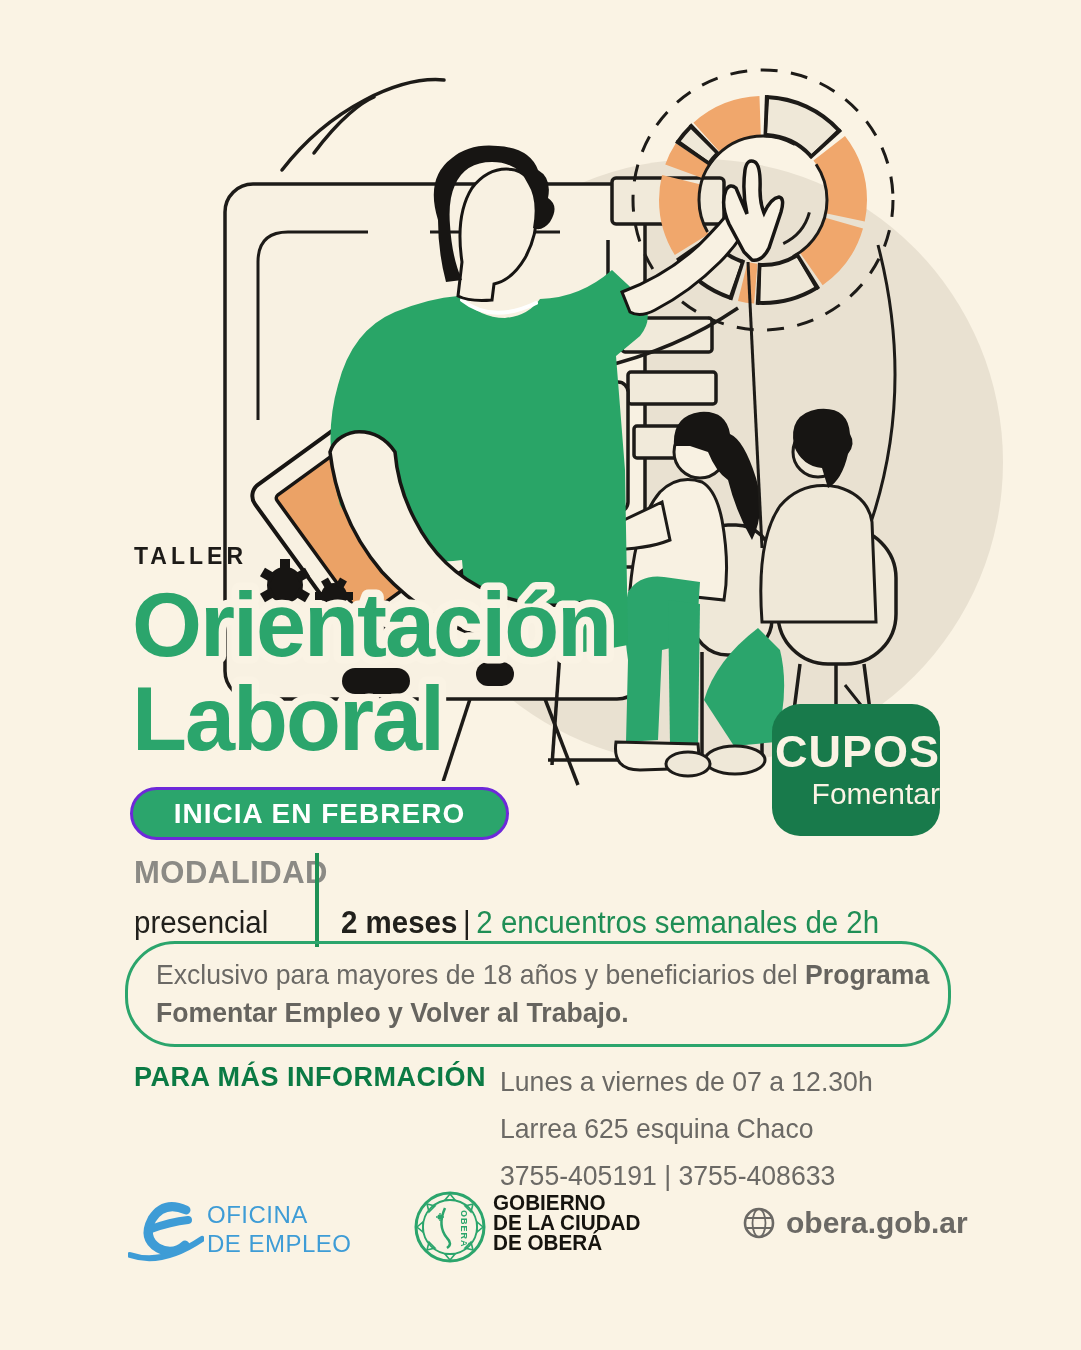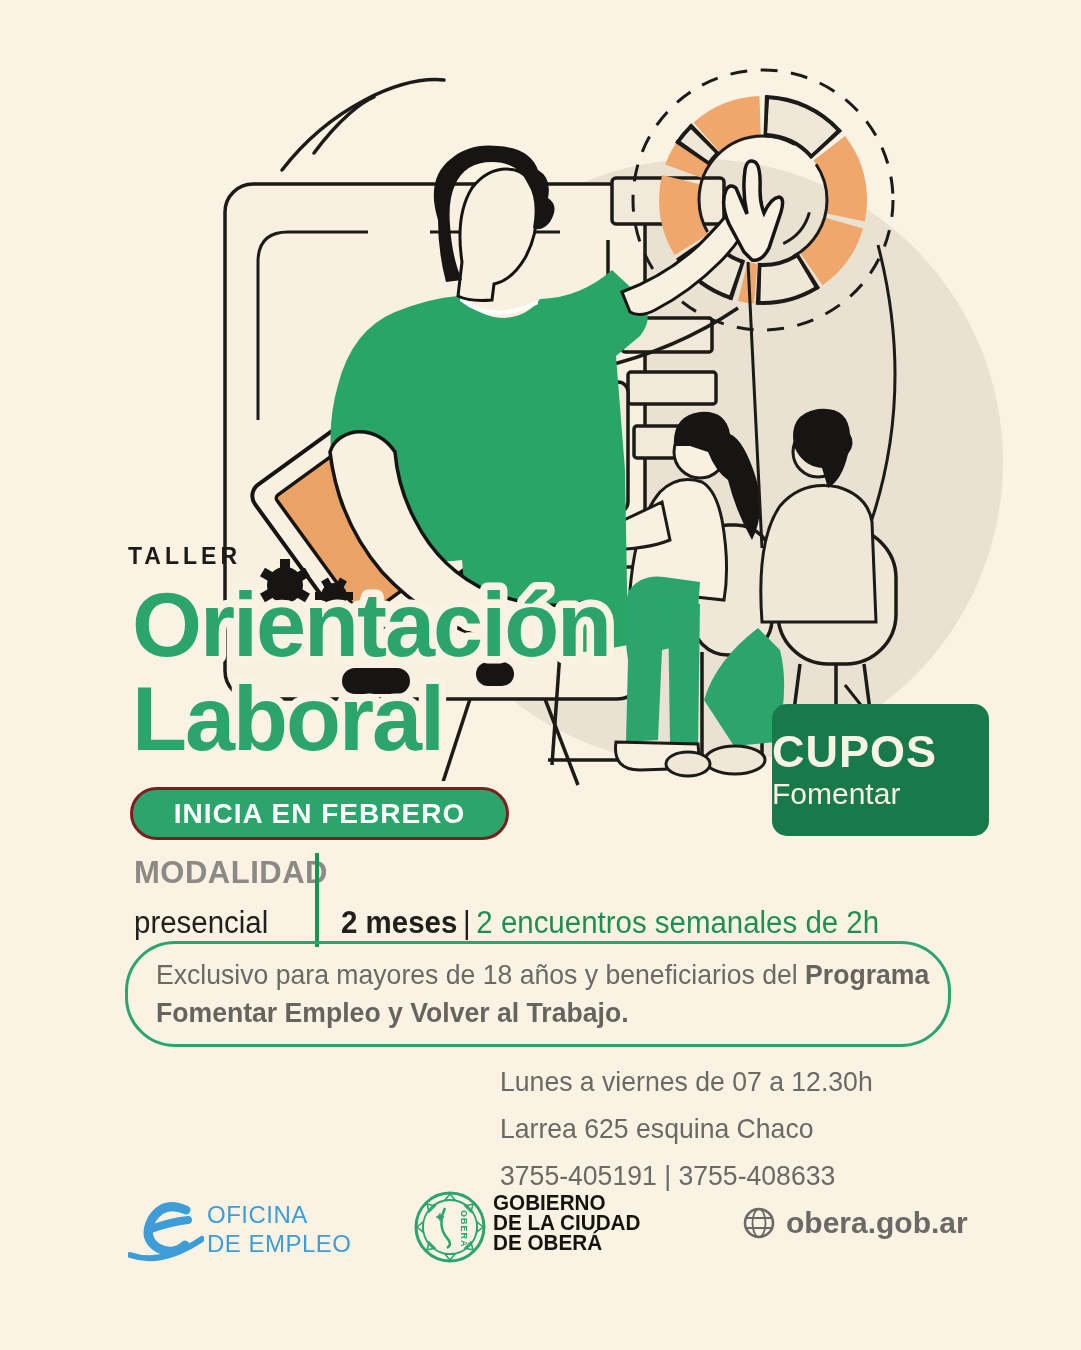--- a/index.html
+++ b/index.html
@@ -1,27 +1,27 @@
 <!DOCTYPE html>
 <html><head>
 <meta charset="utf-8">
 <style>
   html,body{margin:0;padding:0;}
   body{width:1081px;height:1350px;font-family:"Liberation Sans",sans-serif;}
   .poster{position:relative;width:1081px;height:1350px;background:#FAF3E4;overflow:hidden;}
   .abs{position:absolute;}
   
-  .kicker{left:128px;top:543px;font-size:23px;font-weight:700;letter-spacing:4px;color:#1D1B18;}
-  
-  .pill{left:130px;top:787px;width:373px;height:47px;background:#2BA56C;border:3px solid #7f1d1d;
+  .kicker{left:134px;top:543px;font-size:23px;font-weight:700;letter-spacing:4px;color:#1D1B18;}
+  
+  .pill{left:130px;top:787px;width:373px;height:47px;background:#2BA56C;border:3px solid #6d28d9;
         border-radius:27px;box-shadow:0 0 0 6px #FAF3E4;display:flex;align-items:center;justify-content:center;}
   .pill span{color:#FFFFFF;font-weight:700;font-size:28px;letter-spacing:1px;}
   
-  .cupos{left:772px;top:704px;width:217px;height:132px;background:#187A4B;border-radius:15px;
-         display:flex;flex-direction:column;align-items:flex-start;justify-content:center;color:#FAF3E4;}
+  .cupos{left:772px;top:704px;width:168px;height:132px;background:#187A4B;border-radius:28px;
+         display:flex;flex-direction:column;align-items:flex-end;justify-content:center;color:#FAF3E4;}
   .cupos .big{font-size:45px;font-weight:700;letter-spacing:1px;line-height:48px;}
   .cupos .small{font-size:30px;font-weight:400;line-height:36px;}
   
   .lbl{font-size:31px;font-weight:700;color:#8B8A85;letter-spacing:.5px;}
   .val{font-size:31px;font-weight:400;color:#21201C;}
   .vdiv{left:315px;top:853px;width:4px;height:94px;background:#1E9155;}
   .dur-line b{font-weight:700;color:#21201C;}
   .dur-line .sep{color:#21201C;font-weight:400;padding:0 6px;}
   .dur-line .grn{color:#1F8E55;font-weight:400;}
   
@@ -214,20 +214,21 @@
   <div class="abs val dur-line cond" style="left:341px;top:905px">
     <b>2 meses</b><span class="sep">|</span><span class="grn">2 encuentros semanales de 2h</span>
   </div>
 
   <div class="abs elig"></div>
   <div class="abs elig-text cond">
     <div><span>Exclusivo para mayores de 18 años y beneficiarios del </span><b>Programa</b></div>
     <div><b>Fomentar Empleo y Volver al Trabajo.</b></div>
   </div>
 
+  <div class="abs info-label">PARA MÁS INFORMACIÓN</div>
   <div class="abs contact cond">
     <div>Lunes a viernes de 07 a 12.30h</div>
     <div>Larrea 625 esquina Chaco</div>
     <div>3755-405191 | 3755-408633</div>
   </div>
 
   <svg class="abs" style="left:128px;top:1192px" width="76" height="76" viewBox="0 0 76 76">
     <path d="M 58 18 Q 36 8 24 27 Q 14 46 30 56 Q 45 64 57 53" fill="none" stroke="#3E9CD6" stroke-width="9" stroke-linecap="round"></path>
     <path d="M 23 37 Q 42 30 60 28" fill="none" stroke="#3E9CD6" stroke-width="8" stroke-linecap="round"></path>
     <path d="M 2 63 Q 34 74 74 47" fill="none" stroke="#3E9CD6" stroke-width="6" stroke-linecap="round"></path>

